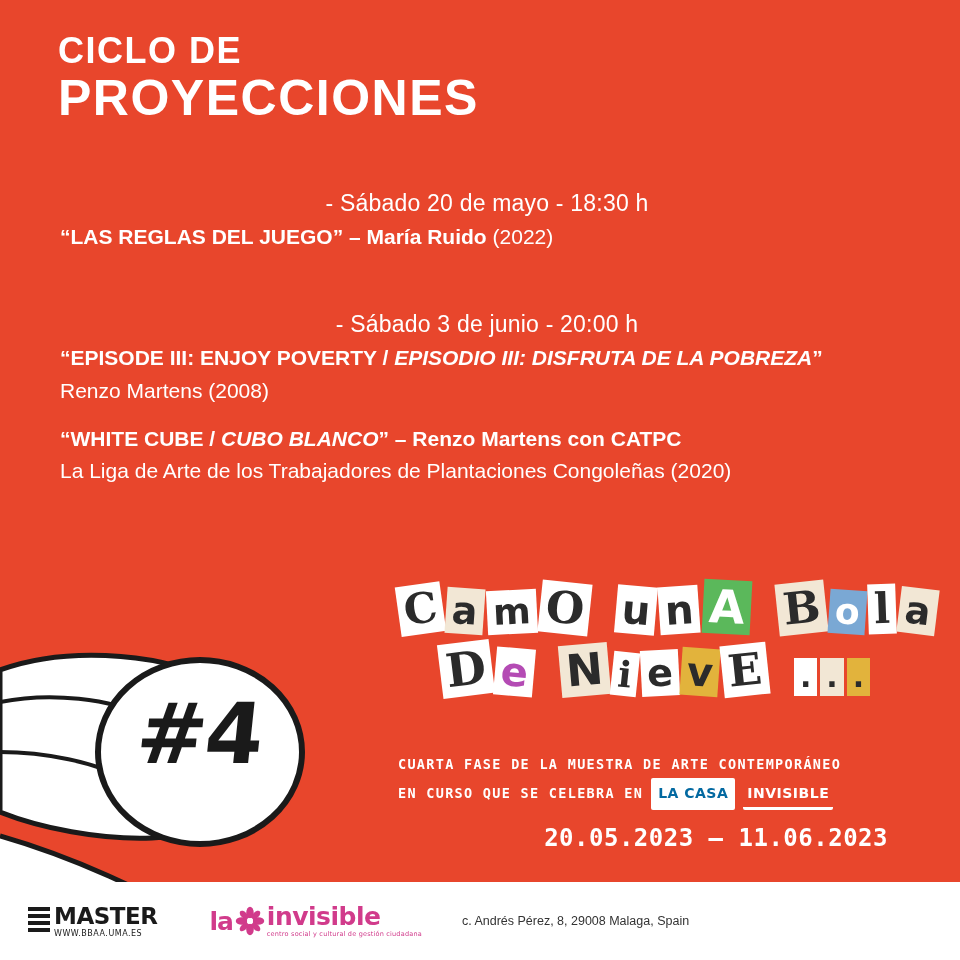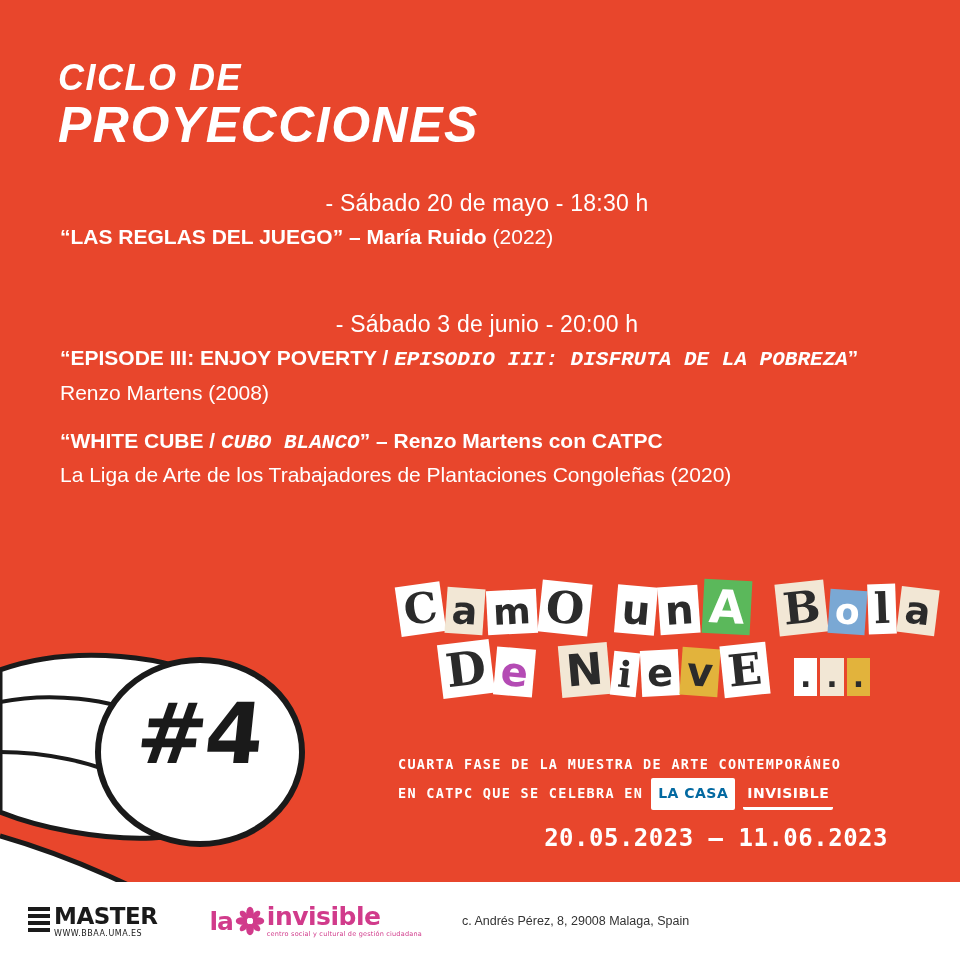--- a/index.html
+++ b/index.html
@@ -15,23 +15,22 @@
     position: relative;
     width: 960px;
     height: 960px;
     background: #e8462c;
     overflow: hidden;
   }
   
   .heading {
     position: absolute;
     left: 58px;
-    top: 59px;
-    color: #ffffff;
-    font-style: italic;
+    top: 32px;
+    color: #ffffff;
   }
   .heading .line1 {
     font-size: 36px;
     font-weight: bold;
     letter-spacing: 1.5px;
     line-height: 1.05;
   }
   .heading .line2 {
     font-size: 50px;
     font-weight: bold;
@@ -55,21 +54,21 @@
     letter-spacing: 0.2px;
     text-align: center;
   }
   .film {
     font-size: 21px;
     line-height: 1.35;
     padding-left: 18px;
     margin-bottom: 4px;
   }
   .film .t { font-weight: bold; }
-  .film .ti { font-weight: bold; font-style: italic; font-family: Liberation Mono, monospace; }
+  .film .ti { font-weight: bold; font-style: italic; }
   .film .author { font-weight: bold; }
   .film .year { font-weight: normal; }
   .film-sub {
     font-size: 21px;
     line-height: 1.35;
     padding-left: 18px;
     margin-bottom: 4px;
   }
   .gap-lg { height: 34px; }
   .gap-md { height: 16px; }
@@ -313,21 +312,21 @@
         <span class="ltr" style="background:#ffffff;color:#2b2b2b;font-size:30px;">.</span>
         <span class="ltr" style="background:#f2e7d5;color:#2b2b2b;font-size:30px;">.</span>
         <span class="ltr" style="background:#e2b33c;color:#2b2b2b;font-size:30px;">.</span>
       </span>
     </div>
   </div>
 
   <div class="tagline">
     <div>CUARTA FASE DE LA MUESTRA DE ARTE CONTEMPORÁNEO</div>
     <div class="tag-line2">
-      <span>EN CATPC QUE SE CELEBRA EN</span>
+      <span>EN CURSO QUE SE CELEBRA EN</span>
       <span class="chip">LA CASA</span>
       <span class="chip nobox">INVISIBLE</span>
     </div>
   </div>
 
   <div class="dates">20.05.2023 – 11.06.2023</div>
 
   <div class="footer">
     <div class="logo-master">
       <div class="master-mark"></div>

